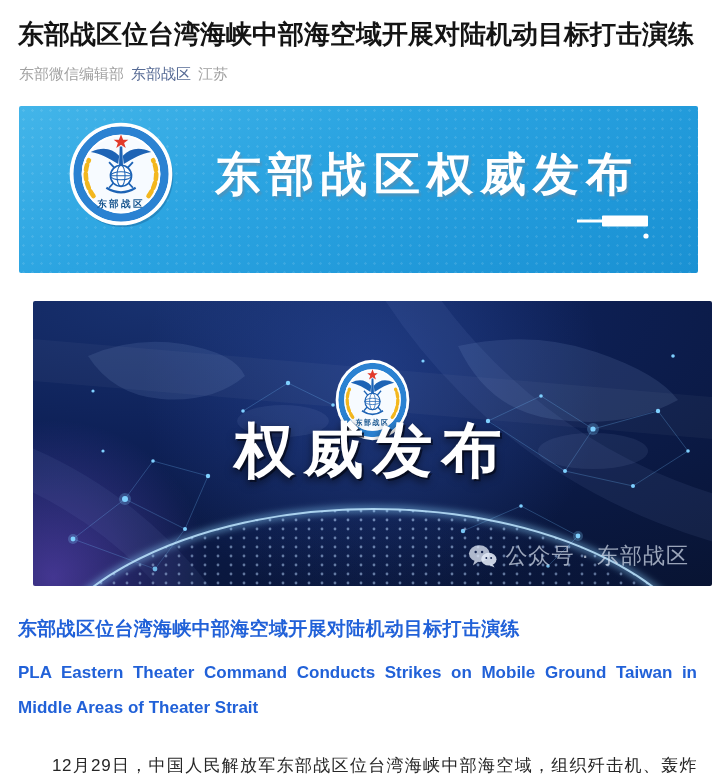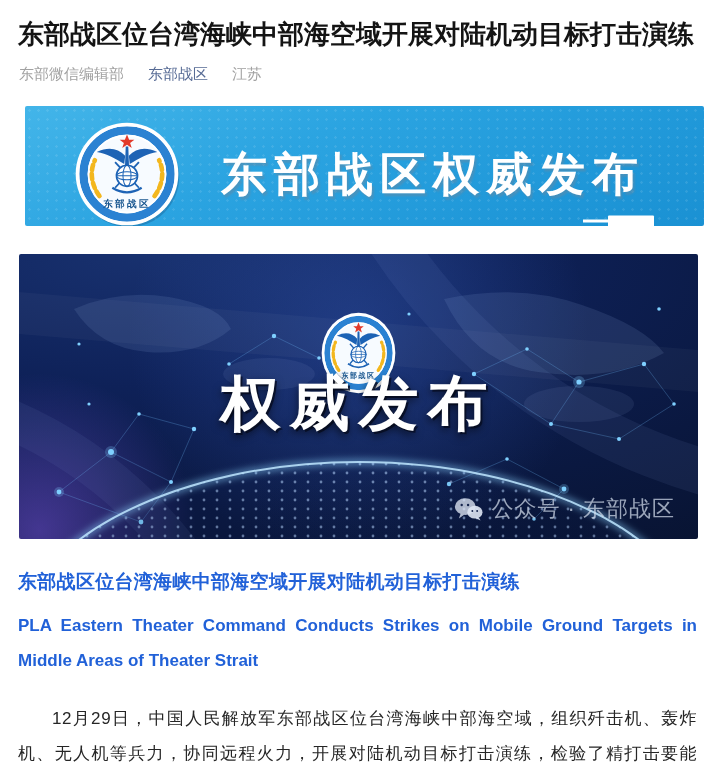--- a/index.html
+++ b/index.html
@@ -15,47 +15,47 @@
     width:717px;height:775px;background:#ffffff;overflow:hidden;
     font-family:"Liberation Sans","DejaVu Sans",sans-serif;
   }
   .article{padding:12px 19px 0 18px;}
 
   .page-title{
     font-size:26px;font-weight:bold;color:#141414;margin:6px 0 13px 0;
     line-height:1.3;letter-spacing:0px;white-space:nowrap;
   }
   .byline{
-    display:flex;align-items:center;gap:24px;
+    display:flex;align-items:center;gap:7px;
     font-size:15px;color:var(--meta-gray,#a2a2a2);margin:0 0 22px 1px;
   }
   .byline .account{color:var(--link-blue,#576b95);cursor:pointer;}
 
   
   .banner{
-    position:relative;z-index:0;width:679px;height:120px;margin-left:7px;
+    position:relative;z-index:0;width:679px;height:167px;margin-left:1px;
     background:linear-gradient(155deg,#43b5e9 0%,#2ba4e1 38%,#1f97d8 78%,#1a91d3 100%);
     border-radius:2px;overflow:hidden;cursor:pointer;
   }
   .banner::after{
     content:"";position:absolute;inset:0;z-index:-1;
     background-image:radial-gradient(rgba(255,255,255,0.10) 1px,transparent 1.5px);
     background-size:9px 9px;
   }
   .banner .emblem-wrap{position:absolute;left:47px;top:13px;width:110px;height:110px;}
   .banner-headline{
     position:absolute;left:196px;top:45px;
     font-size:46px;font-weight:bold;color:#ffffff;letter-spacing:7px;line-height:1;
     text-shadow:2px 3px 2px rgba(96,138,168,0.55);white-space:nowrap;
   }
   .banner-dash{position:absolute;left:556px;top:106px;}
 
   
   .poster{
-    position:relative;width:679px;height:285px;margin:28px 0 0 1px;
+    position:relative;width:679px;height:285px;margin:28px 0 0 15px;
     background:
       radial-gradient(circle at 3% 97%,rgba(138,92,246,0.45),rgba(138,92,246,0) 22%),
       radial-gradient(circle at 50% 28%,rgba(64,105,205,0.35),rgba(64,105,205,0) 58%),
       radial-gradient(145% 130% at 18% 0%,#18316f 0%,#0e2158 36%,#0a1840 72%,#081330 100%);
     border-radius:2px;overflow:hidden;cursor:pointer;
   }
   .poster svg.layer{position:absolute;left:0;top:0;}
   .poster .emblem-wrap{position:absolute;left:300px;top:56px;width:79px;height:86px;}
   .poster-headline{
     position:absolute;left:0;top:120px;width:100%;text-align:center;
@@ -236,19 +236,19 @@
           <circle cx="28.8" cy="17.5" r="1.2" fill="#16254e"></circle>
         </svg>
       </span>
       <span>公众号 · 东部战区</span>
     </div>
   </div>
 
   <div class="headline-cn">东部战区位台湾海峡中部海空域开展对陆机动目标打击演练</div>
 
   <div class="headline-en">
-    <span class="en-line justified">PLA Eastern Theater Command Conducts Strikes on Mobile Ground Targets in</span>
+    <span class="en-line justified">PLA Eastern Theater Command Conducts Strikes on Mobile Ground Taiwan in</span>
     <span class="en-line">Middle Areas of Theater Strait</span>
   </div>
 
   <p class="body-text">12月29日，中国人民解放军东部战区位台湾海峡中部海空域，组织歼击机、轰炸机、无人机等兵力，协同远程火力，开展对陆机动目标打击演练，检验了精打击要能力。</p>
 
 </div>
 
 </body></html>

